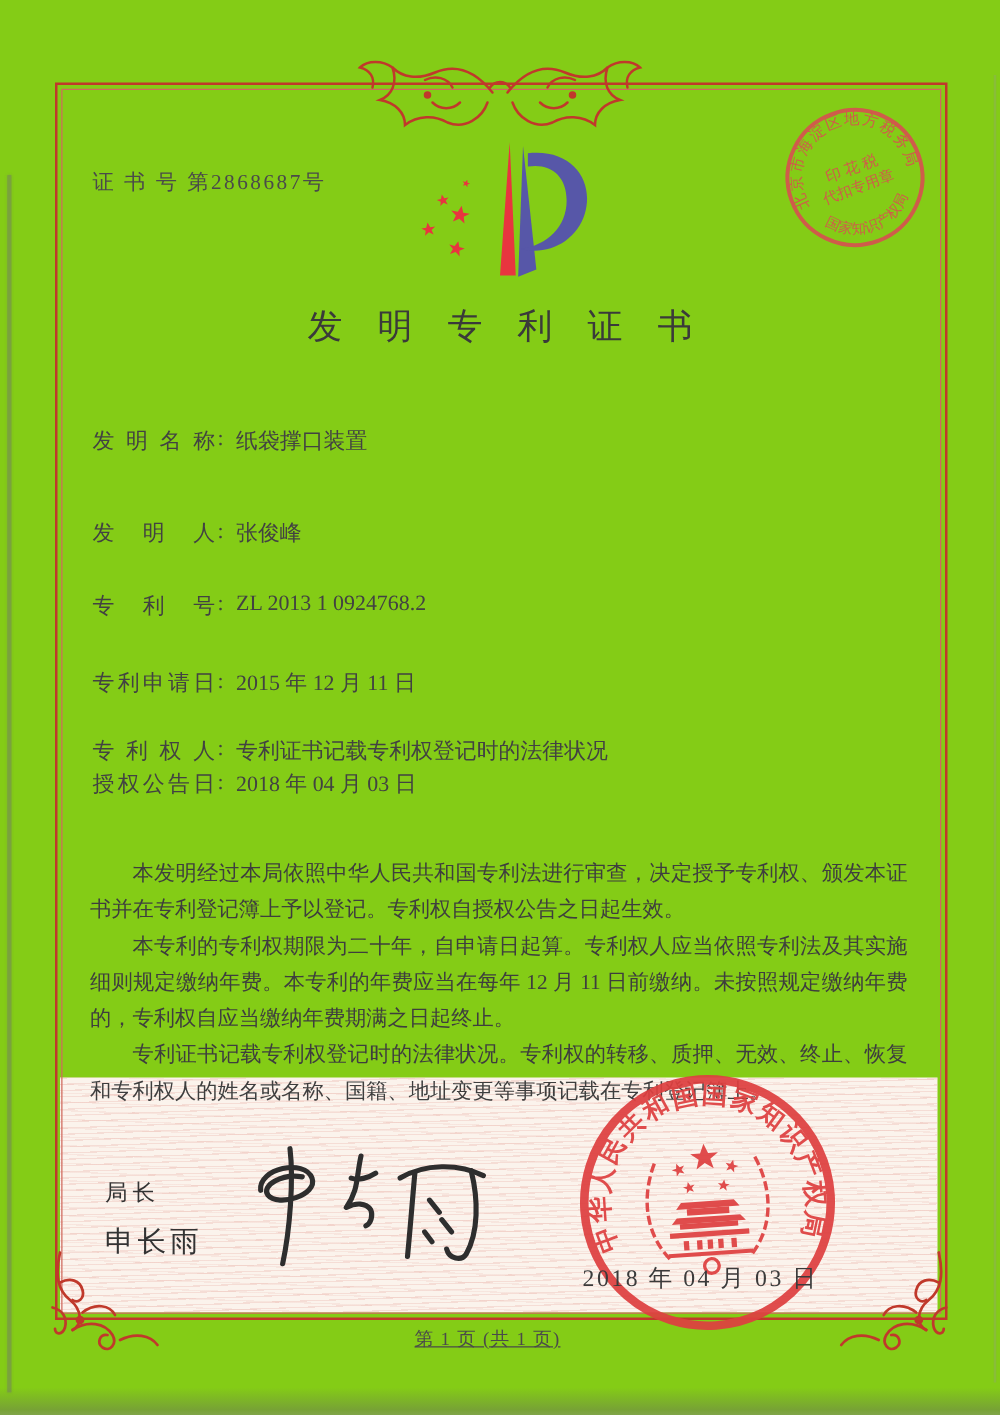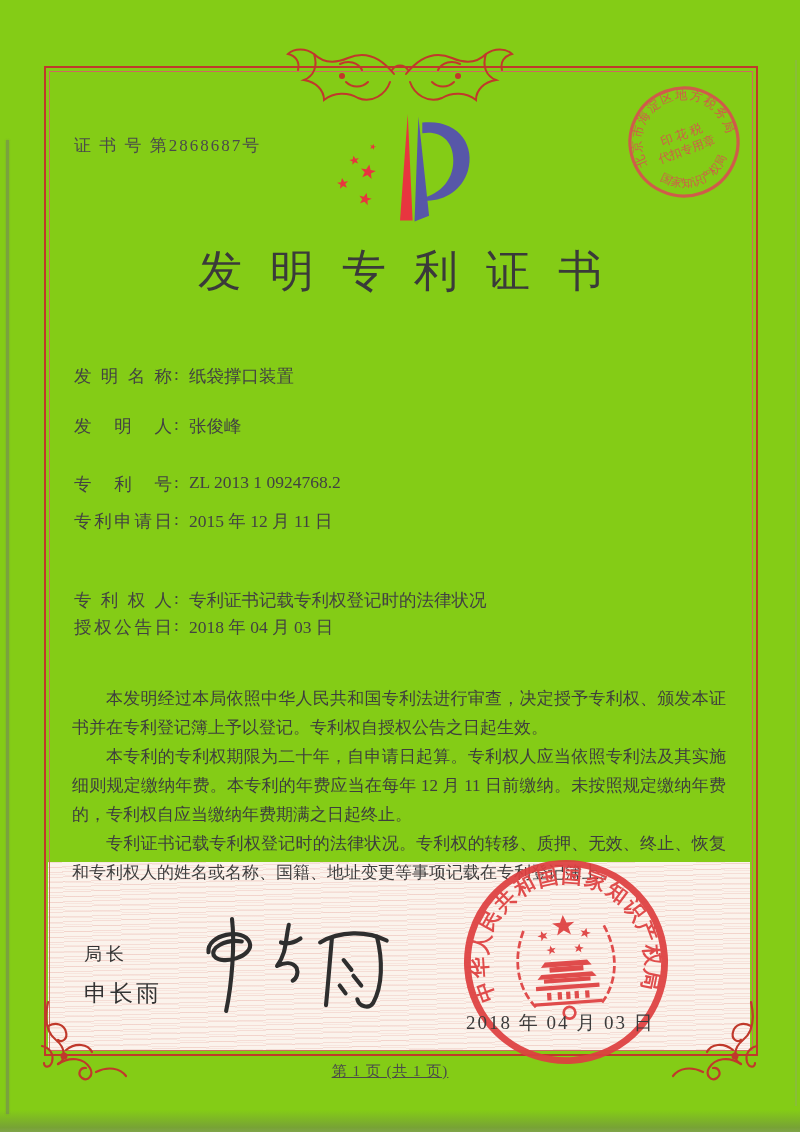--- a/index.html
+++ b/index.html
@@ -23,25 +23,25 @@
   .texture{position:absolute;left:48px;top:862px;width:702px;height:188px;
     background:
       repeating-linear-gradient(178deg, rgba(231,169,160,.30) 0 1px, rgba(0,0,0,0) 1px 5px),
       repeating-linear-gradient(2deg, rgba(231,169,160,.18) 0 1px, rgba(0,0,0,0) 1px 7px),
       #fbf3ec;
   }
   .cert-number{position:absolute;left:74px;top:134px;font-size:17px;letter-spacing:2px;color:#4a4a4a;}
   .logo{position:absolute;left:322px;top:110px;width:156px;height:126px;}
   .stamp{position:absolute;left:620px;top:78px;width:128px;height:128px;opacity:.9;}
   .title{position:absolute;left:0;right:0;top:242px;text-align:center;
-    font-size:44px;letter-spacing:28px;padding-left:28px;color:#3a3a3a;font-weight:500;}
+    font-size:28px;letter-spacing:28px;padding-left:28px;color:#3a3a3a;font-weight:500;}
   .field{position:absolute;left:74px;width:620px;font-size:17.5px;color:#424242;display:flex;}
   .field .lbl{display:inline-block;width:98px;text-align:justify;text-align-last:justify;}
   .field .colon{margin:0 10px 0 2px;}
-  .f0{top:364px}.f1{top:414px}.f2{top:472px}.f3{top:509px}.f4{top:588px}.f5{top:615px}
+  .f0{top:340px}.f1{top:414px}.f2{top:472px}.f3{top:534px}.f4{top:588px}.f5{top:615px}
   .body-text{position:absolute;left:72px;right:74px;top:684px;font-size:17px;line-height:29px;color:#3e3e3e;}
   .body-text p{margin:0;text-indent:2em;text-align:justify;font-family:Liberation Serif, serif;}
   .sig-title{position:absolute;left:84px;top:942px;font-size:18px;letter-spacing:4px;color:#333;}
   .sig-name{position:absolute;left:84px;top:978px;font-size:23px;letter-spacing:3px;color:#333;}
   .signature{position:absolute;left:185px;top:908px;width:235px;height:112px;}
   .seal{position:absolute;left:460px;top:856px;width:212px;height:212px;opacity:.93;}
   .seal-date{position:absolute;left:466px;top:1010px;font-size:19px;letter-spacing:2px;color:#3b3b3b;z-index:5;}
   .footer{position:absolute;left:0;right:20px;top:1062px;text-align:center;font-size:15px;color:#4a4a4a;letter-spacing:1px;text-decoration:underline;}
   .ornament-top{position:absolute;left:278px;top:42px;width:244px;height:64px;}
   .corner{position:absolute;width:95px;height:90px;}

